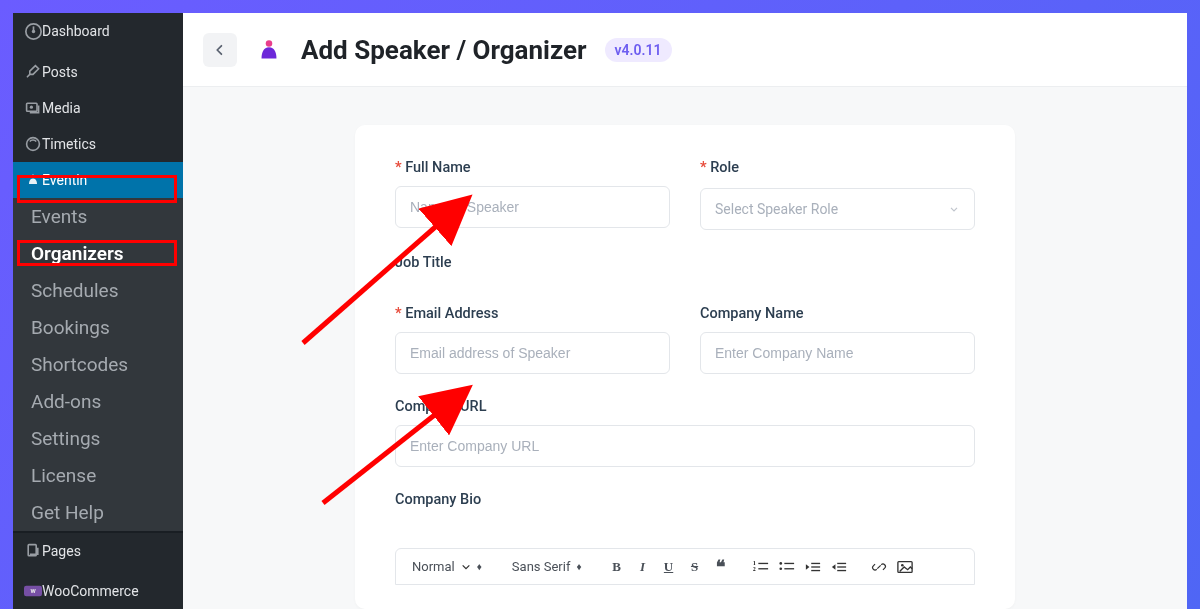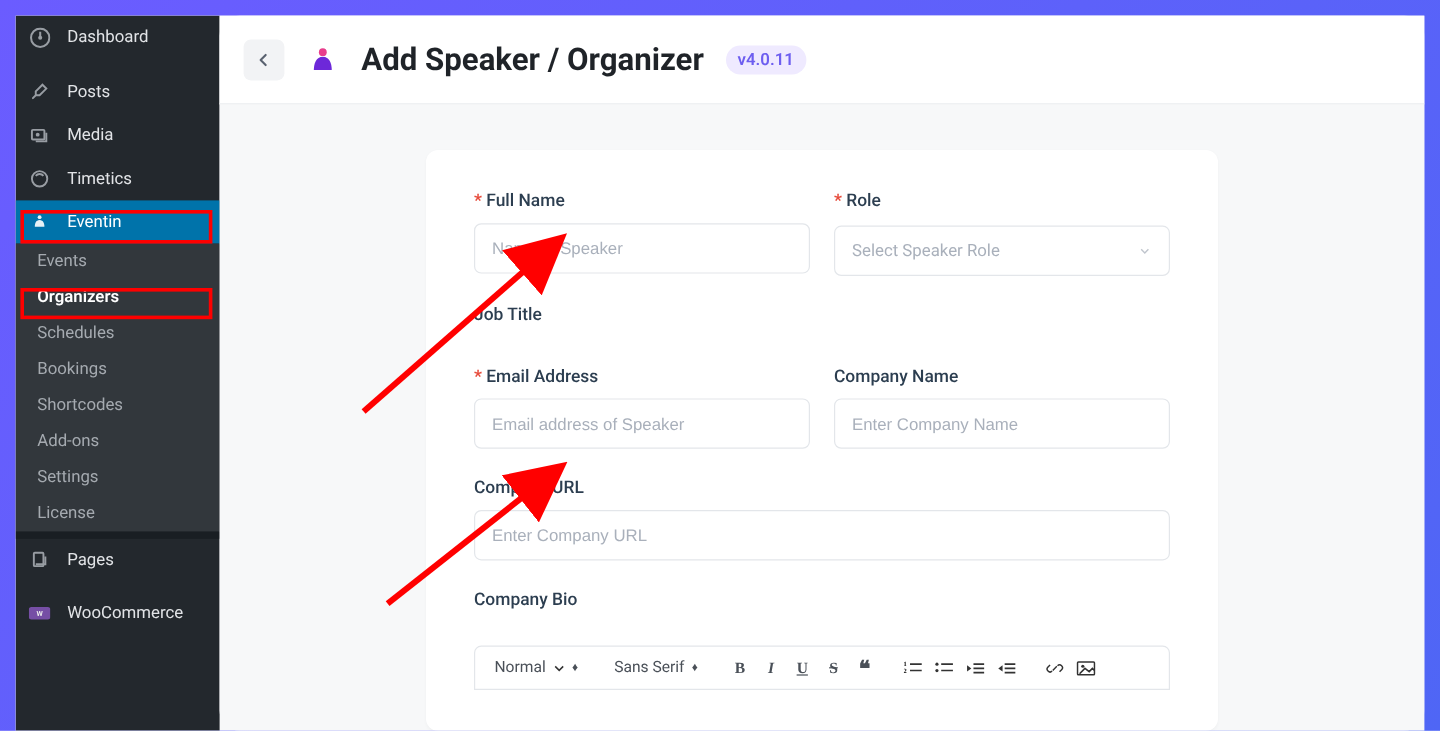--- a/index.html
+++ b/index.html
@@ -22,42 +22,42 @@
   width: 170px;
   background: #23282d;
   color: #eee;
   font-size: 14px;
   display: flex;
   flex-direction: column;
 }
 .sidebar .sb-item {
   display: flex;
   align-items: center;
-  gap: 14px;
+  gap: 0;
   padding: 9px 11px;
   color: #e2e4e7;
   cursor: pointer;
 }
 .sidebar .sb-item.sb-active {
   background: #0073aa;
   color: #fff;
 }
 .sidebar .sb-item .icon {
   width: 18px;
   height: 18px;
   display: flex;
   align-items: center;
   justify-content: center;
   opacity: 0.9;
 }
 .sidebar .sub-items { background: #32373c; }
 .sidebar .sub-item {
   padding: 7px 11px 7px 18px;
   color: #a5aab0;
-  font-size: 14px;
+  font-size: 19px;
   cursor: pointer;
 }
 .sidebar .sub-item.active {
   color: #fff;
   font-weight: 600;
 }
 .sidebar .section-divider {
   height: 6px;
   background: #191e23;
 }
@@ -120,21 +120,21 @@
 }
 .form-card {
   width: 660px;
   background: #fff;
   border-radius: 10px;
   padding: 34px 40px 10px 40px;
   box-shadow: 0 1px 3px rgba(0,0,0,0.03);
 }
 .form-row {
   display: flex;
-  gap: 20px;
+  gap: 30px;
   margin-bottom: 24px;
 }
 .form-col { flex: 1; }
 .form-label {
   font-size: 14.5px;
   font-weight: 500;
   color: #2c3e50;
   margin-bottom: 10px;
   display: block;
 }
@@ -257,20 +257,21 @@
 
     <div class="sub-items">
       <div class="sub-item">Events</div>
       <div class="sub-item active">Organizers</div>
       <div class="sub-item">Schedules</div>
       <div class="sub-item">Bookings</div>
       <div class="sub-item">Shortcodes</div>
       <div class="sub-item">Add-ons</div>
       <div class="sub-item">Settings</div>
       <div class="sub-item">License</div>
+      <div class="sub-item">Get Help</div>
     </div>
 
     <div class="section-divider"></div>
 
     <div class="sb-item">
       <span class="icon">
         <svg width="16" height="16" viewBox="0 0 20 20">
             <rect x="4" y="2" width="10" height="14" rx="1" fill="none" stroke="#a5aab0" stroke-width="2"></rect>
             <path d="M6 14 L16 14 L16 6" stroke="#a5aab0" stroke-width="2" fill="none"></path>
           </svg>

